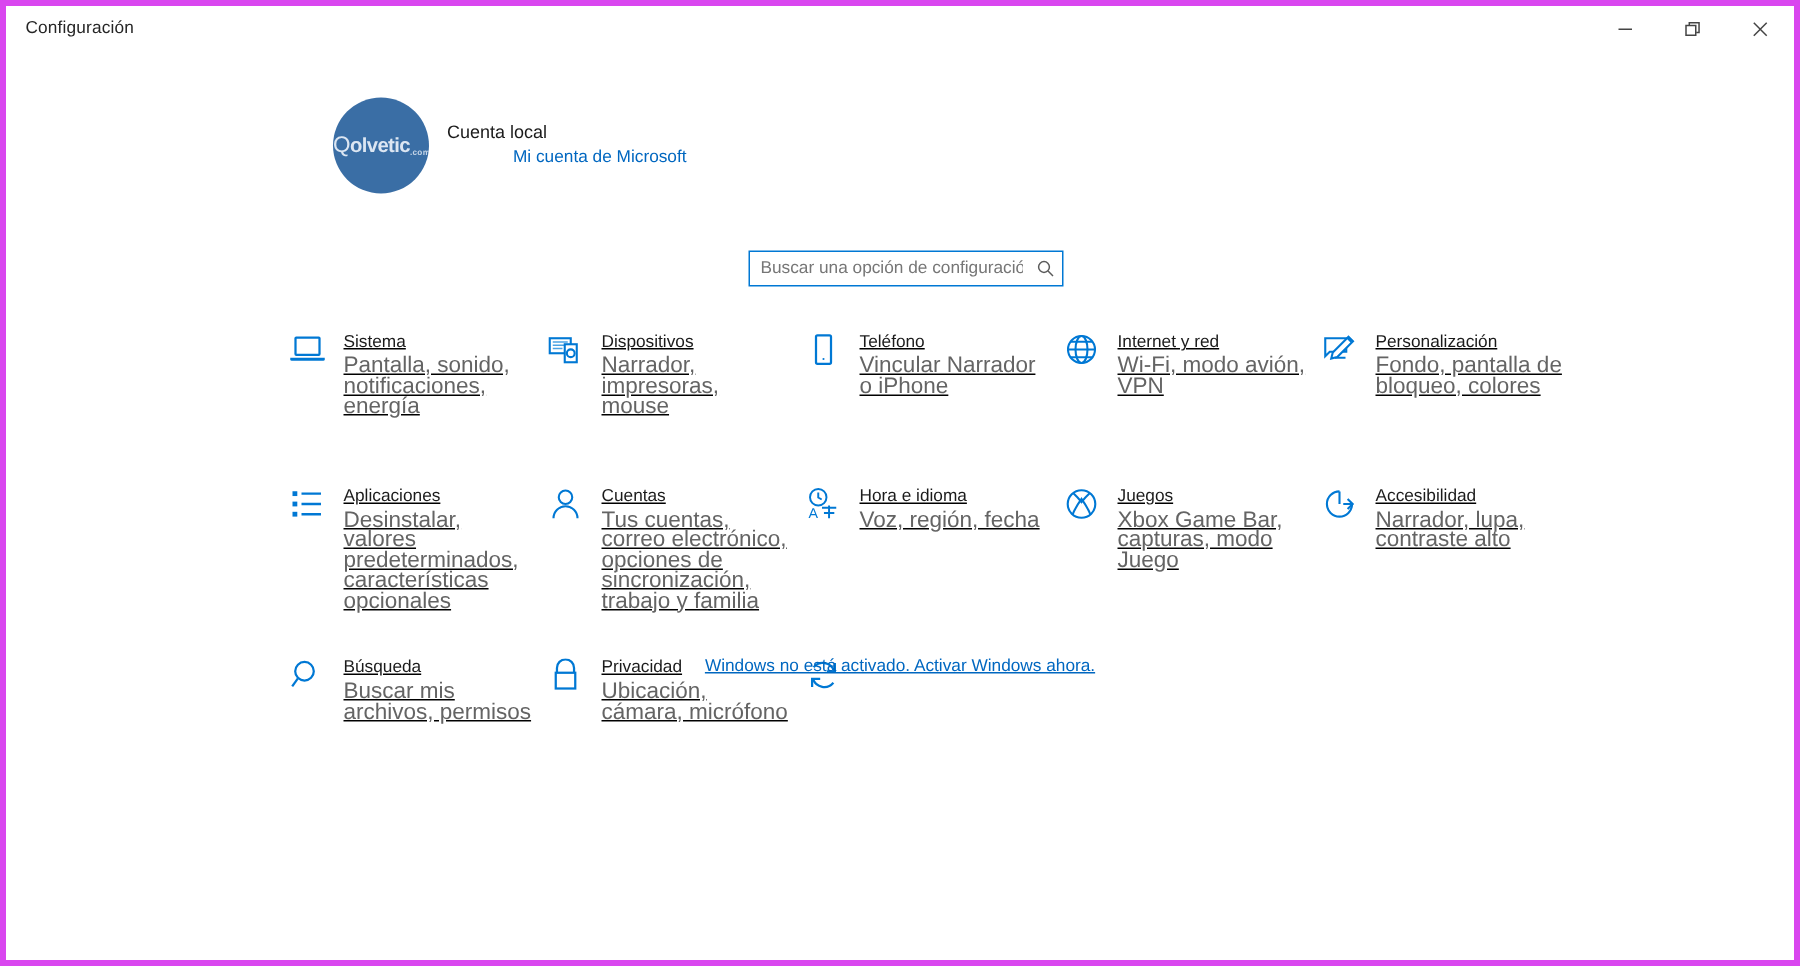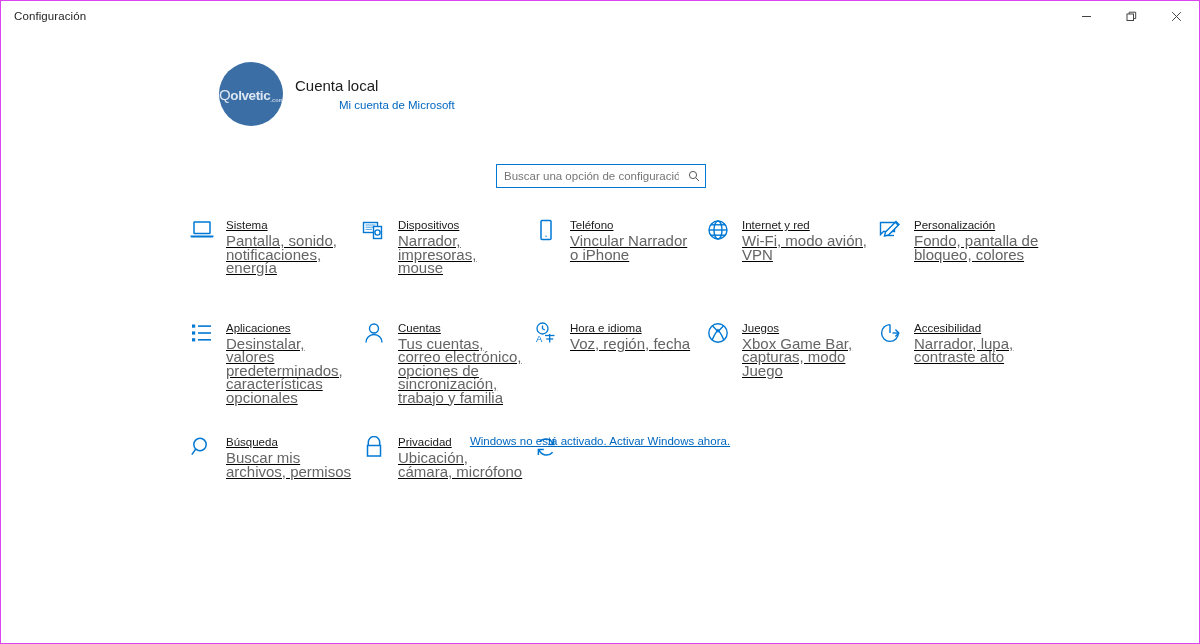--- a/index.html
+++ b/index.html
@@ -13,21 +13,21 @@
     font-family: "Liberation Sans", sans-serif;
     overflow: hidden;
     position: relative;
   }
   #window {
     position: absolute;
     left: 0; top: 0;
     width: 1200px;
     height: 644px;
     box-sizing: border-box;
-    border: 1px solid #d946ef;
+    border: 4px solid #d946ef;
     background: #ffffff;
     display: flex;
     flex-direction: column;
   }
   
   #titlebar {
     height: 31px;
     flex: 0 0 31px;
     background: #ffffff;
     display: flex;
@@ -99,21 +99,21 @@
     font-size: 5.5px;
     vertical-align: -2px;
     letter-spacing: .2px;
     opacity: .85;
   }
   #account-text {
     margin-left: 12px;
     line-height: 1.45;
   }
   #account-type {
-    font-size: 15px;
+    font-size: 12px;
     color: #1b1b1b;
   }
   #account-link {
     font-size: 11.5px;
     color: #0067c0;
     cursor: pointer;
     margin-left: 44px;
   }
 
   

